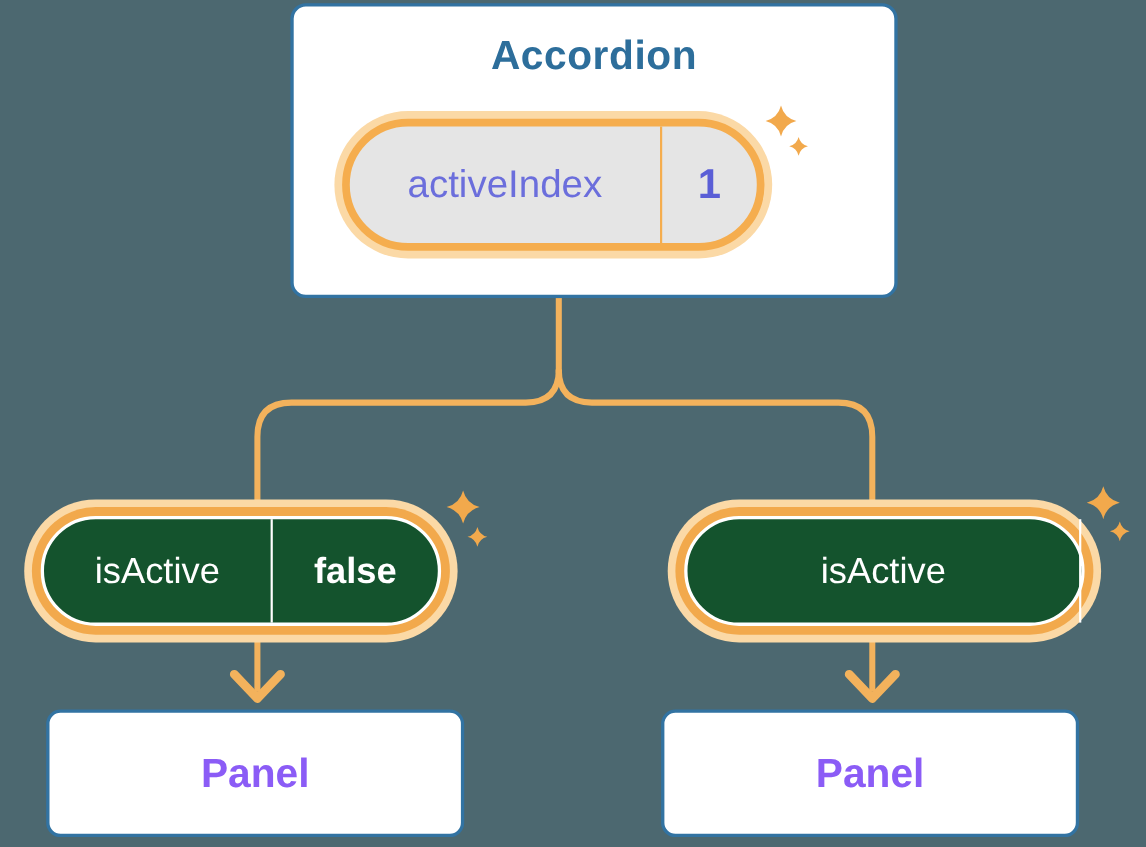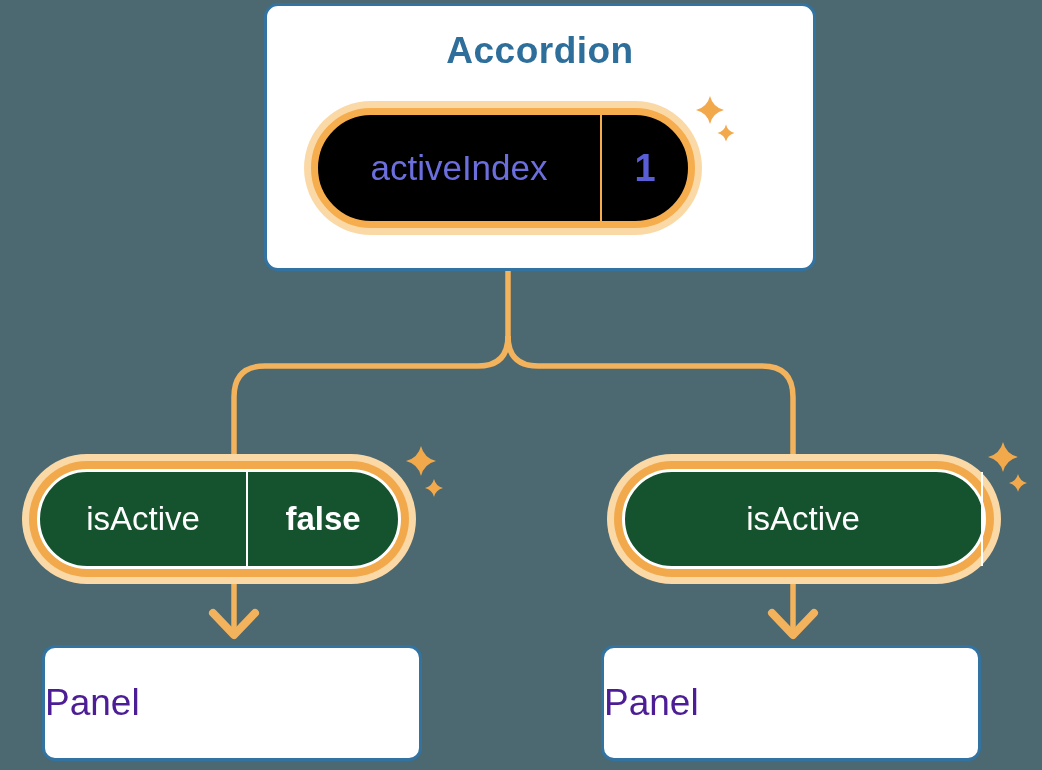--- a/index.html
+++ b/index.html
@@ -20,21 +20,21 @@
   .node-title{
     margin-top:24px;text-align:center;font-size:37px;font-weight:600;
     color:#2D6E9B;letter-spacing:0.5px;
   }
 
   .pill{
     position:absolute;display:flex;align-items:stretch;border-radius:999px;
     z-index:2;
   }
   .state-pill{
-    left:44px;top:102px;width:384px;height:120px;background:#000000;
+    left:44px;top:102px;width:384px;height:120px;background:#e5e5e5;
     border:7px solid #F5AD4E;
     box-shadow:0 0 0 7px #FBD9A6;
   }
   .state-pill .pill-name{
     flex:1;display:flex;align-items:center;justify-content:center;
     color:#6B6EDC;font-size:35px;
   }
   .state-pill .pill-divider{width:2px;background:#F5AD4E;}
   .state-pill .pill-value{
     width:86px;display:flex;align-items:center;justify-content:center;
@@ -52,22 +52,22 @@
     flex:1;display:flex;align-items:center;justify-content:center;
     color:#ffffff;font-size:33px;
   }
   .prop-pill .pill-divider{width:2px;background:#ffffff;}
   .prop-pill .pill-value{
     width:150px;display:flex;align-items:center;justify-content:center;
     color:#ffffff;font-size:33px;font-weight:bold;
   }
 
   .panel-box{
-    width:380px;height:116px;top:645px;display:flex;align-items:center;justify-content:flex-start;
-    font-size:37px;font-weight:400;color:#4c1d95;border-radius:13px;
+    width:380px;height:116px;top:645px;display:flex;align-items:center;justify-content:center;
+    font-size:37px;font-weight:700;color:#8b5cf6;border-radius:13px;
   }
   .panel-left{left:42px;}
   .panel-right{left:601px;}
 </style>
 </head>
 <body>
 
 <div class="canvas">
 
   <svg class="layer connector-layer" viewBox="0 0 1042 770">

